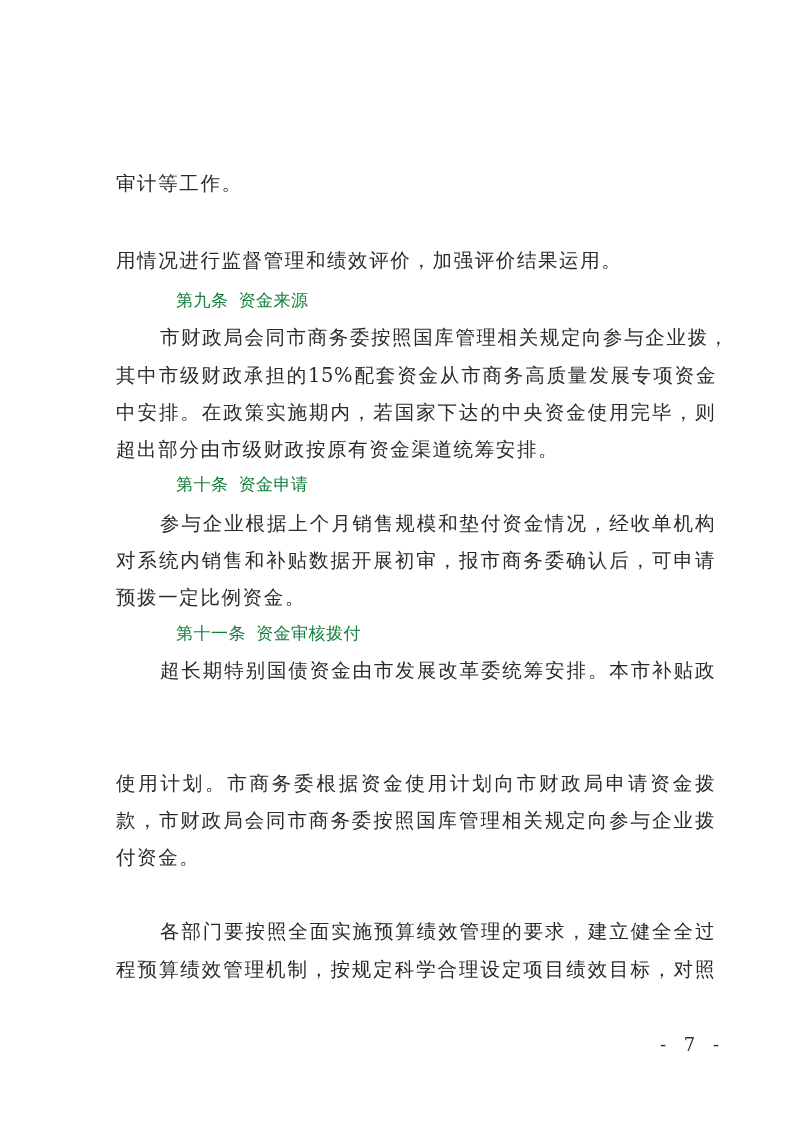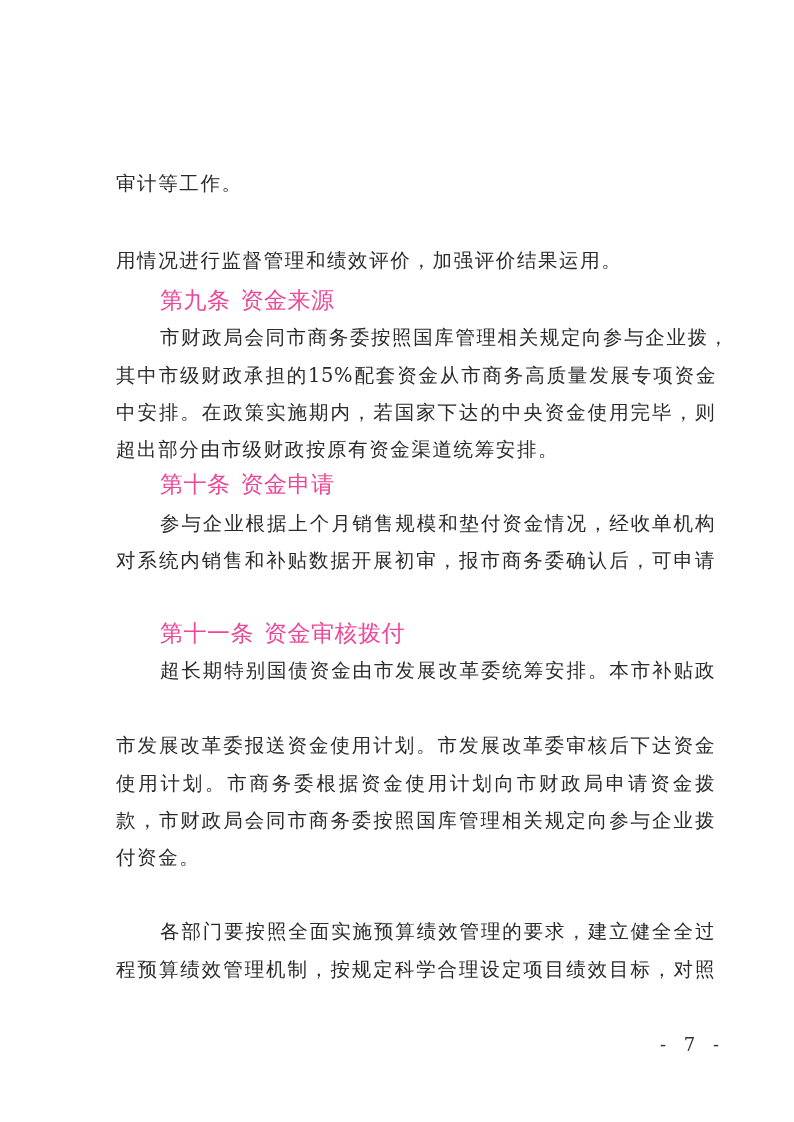--- a/index.html
+++ b/index.html
@@ -12,24 +12,24 @@
   .page { position: absolute; left: 0; top: 0; width: 794px; height: 1122px; padding-left: 45px; }
   .line {
     position: absolute; left: 116px; width: 600px;
     font-size: 19.5px; line-height: 24px; height: 24px;
     white-space: nowrap; letter-spacing: 1.6px;
     text-align: justify; text-align-last: justify;
   }
   .line.indent { left: 160px; width: 556px; }
   .line.last { text-align-last: left; }
   .heading {
-    position: absolute; left: 160px;
+    position: absolute; left: 176px;
     font-family: "DejaVu Sans", "Liberation Sans", sans-serif;
-    font-size: 23px; line-height: 24px; font-weight: normal;
-    white-space: nowrap; letter-spacing: 0.5px; color: #ec4899;
+    font-size: 17px; line-height: 24px; font-weight: normal;
+    white-space: nowrap; letter-spacing: 0.5px; color: #15803d;
   }
   .heading .gap { display: inline-block; width: 10px; }
   .heading .gap2 { display: inline-block; width: 26px; }
   .pagenum {
     position: absolute; left: 660px; top: 1034px;
     font-size: 18px; white-space: nowrap; letter-spacing: 6px; color: #333;
   }
 </style>
 </head>
 <body>
@@ -46,26 +46,26 @@
   <div class="line indent" style="top:326px">市财政局会同市商务委按照国库管理相关规定向参与企业拨，</div>
   <div class="line" style="top:364px; letter-spacing:0.6px">其中市级财政承担的15%配套资金从市商务高质量发展专项资金</div>
   <div class="line" style="top:401px">中安排。在政策实施期内，若国家下达的中央资金使用完毕，则</div>
   <div class="line last" style="top:438px">超出部分由市级财政按原有资金渠道统筹安排。</div>
 
   <div class="heading" style="top:472px">
     <span>第十条</span><span class="gap"></span><span>资金申请</span>
   </div>
   <div class="line indent" style="top:512px">参与企业根据上个月销售规模和垫付资金情况，经收单机构</div>
   <div class="line" style="top:549px">对系统内销售和补贴数据开展初审，报市商务委确认后，可申请</div>
+  <div class="line last" style="top:586px">预拨一定比例资金。</div>
 
   <div class="heading" style="top:621px">
     <span>第十一条</span><span class="gap"></span><span>资金审核拨付</span>
   </div>
   <div class="line indent" style="top:659px">超长期特别国债资金由市发展改革委统筹安排。本市补贴政</div>
-  <div class="line" style="top:734px">市发展改革委报送资金使用计划。市发展改革委审核后下达资金</div>
   <div class="line" style="top:772px">使用计划。市商务委根据资金使用计划向市财政局申请资金拨</div>
   <div class="line" style="top:809px">款，市财政局会同市商务委按照国库管理相关规定向参与企业拨</div>
   <div class="line last" style="top:846px">付资金。</div>
 
   <div class="line indent" style="top:920px">各部门要按照全面实施预算绩效管理的要求，建立健全全过</div>
   <div class="line" style="top:958px">程预算绩效管理机制，按规定科学合理设定项目绩效目标，对照</div>
 
   <div class="pagenum">- 7 -</div>
 </div>
 

